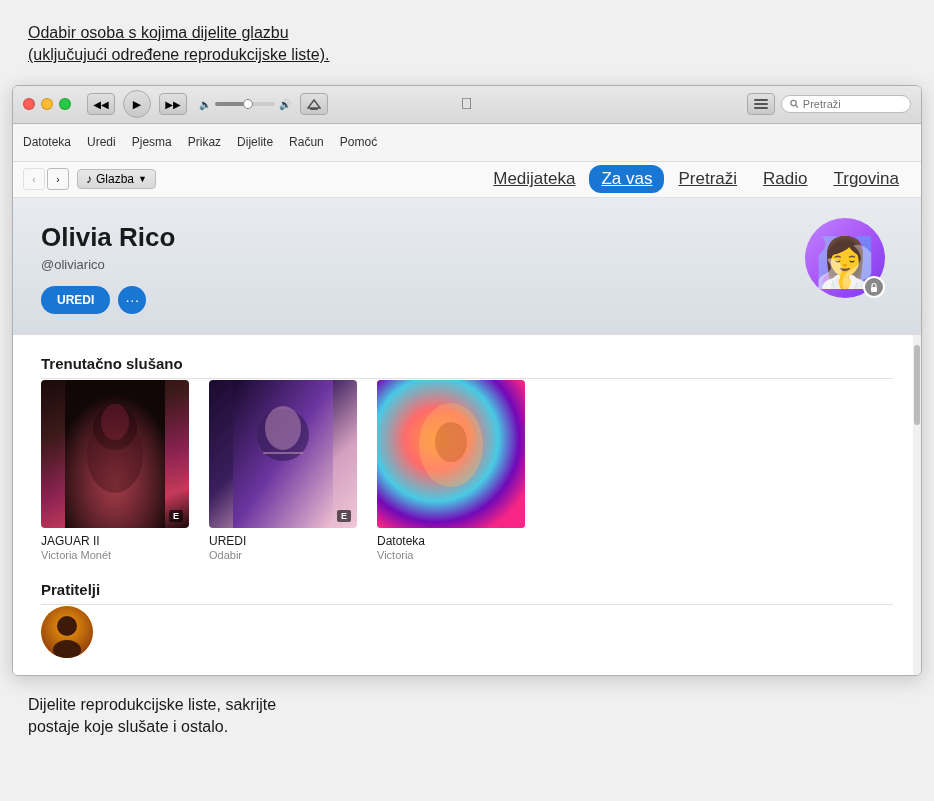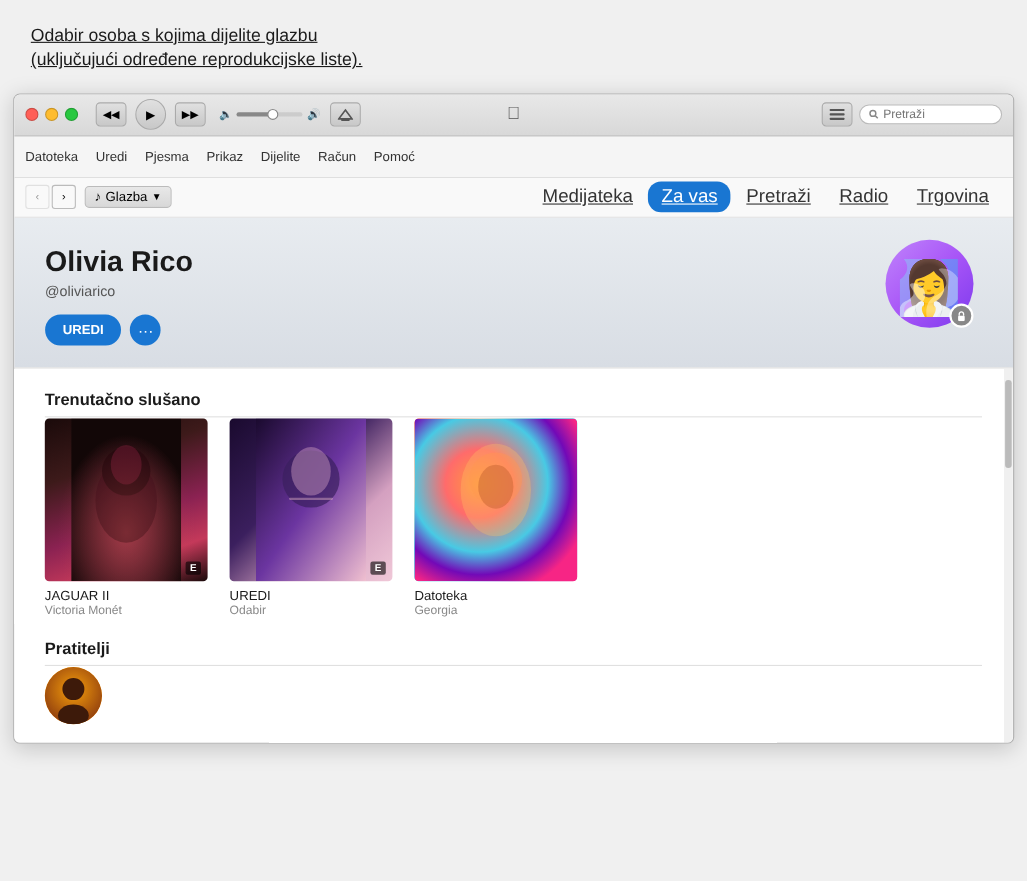--- a/index.html
+++ b/index.html
@@ -616,21 +616,21 @@
                   <stop offset="100%" stop-color="#f72585"></stop>
                 </radialGradient>
               </defs>
               <rect width="148" height="148" fill="url(#euph1)"></rect>
               <ellipse cx="74" cy="65" rx="32" ry="42" fill="rgba(255,200,100,0.3)"></ellipse>
               <circle cx="74" cy="55" r="24" fill="rgba(255,150,80,0.4)"></circle>
               <ellipse cx="74" cy="62" rx="16" ry="20" fill="rgba(200,100,50,0.5)"></ellipse>
             </svg>
           </div>
           <div class="album-name">Datoteka</div>
-          <div class="album-artist">Georgia</div>
+          <div class="album-artist">Victoria</div>
         </div>
 
       </div>
 
       <div class="friends-section">
         <div class="section-title">Pratitelji</div>
         <div class="friend-item">
           <div class="friend-avatar">
             <svg width="52" height="52" viewBox="0 0 52 52">
               <defs>
@@ -648,14 +648,18 @@
       </div>
 
       <div class="window-scrollbar" style="position:absolute;right:0;top:0;bottom:0;">
         <div class="scrollbar-thumb" style="margin-top:10px;"></div>
       </div>
 
     </div>
 
   </div>
 
+  <div class="tooltip-bottom">
+    <span style="white-space:pre-line;">Dijelite reprodukcijske liste, sakrijte
+postaje koje slušate i ostalo.</span>
+  </div>
 
 </div>
 
 </body></html>

